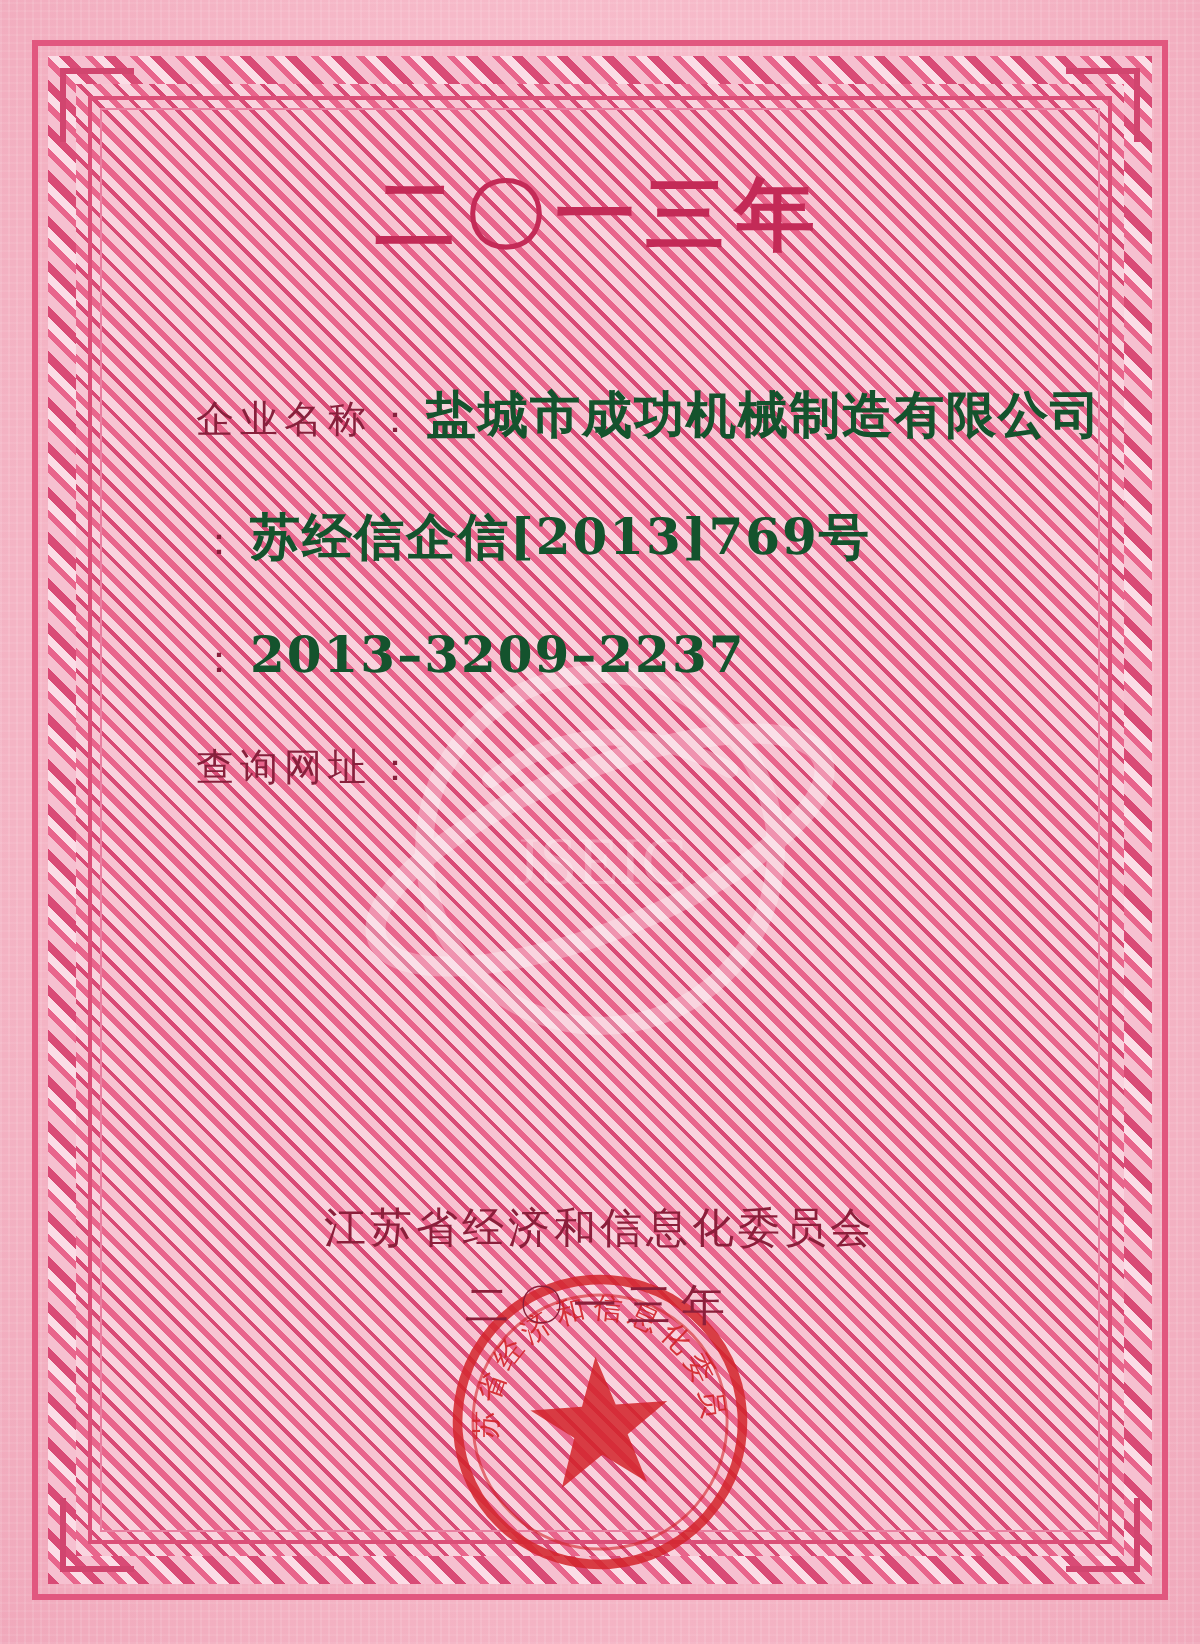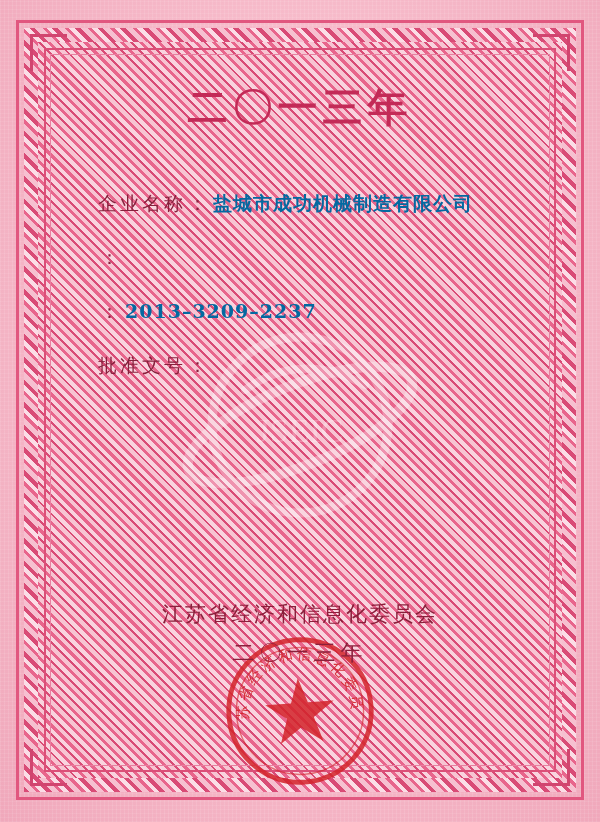--- a/index.html
+++ b/index.html
@@ -154,23 +154,23 @@
     color: #87203c;
     font-family: "DejaVu Serif", "Liberation Serif", serif;
     white-space: nowrap;
   }
   .field-colon {
     font-size: 19px;
     color: #87203c;
     margin: 0 6px 0 2px;
   }
   .field-value {
-    font-size: 19px;
+    font-size: 25px;
     font-weight: bold;
-    color: #0369a1;
+    color: #14532d;
     font-family: "DejaVu Serif", "Liberation Serif", serif;
     letter-spacing: 1px;
     white-space: nowrap;
   }
   .field-value.url {
     font-weight: normal;
     letter-spacing: 0.5px;
   }
 
   
@@ -236,29 +236,30 @@
     <div class="fields">
 
       <div class="field-row">
         <span class="field-label">企业名称</span>
         <span class="field-colon">：</span>
         <span class="field-value">盐城市成功机械制造有限公司</span>
       </div>
 
       <div class="field-row">
         <span class="field-colon">：</span>
+        <span class="field-value">苏经信企信[2013]769号</span>
       </div>
 
       <div class="field-row">
         <span class="field-colon">：</span>
         <span class="field-value">2013–3209–2237</span>
       </div>
 
       <div class="field-row">
-        <span class="field-label">批准文号</span>
+        <span class="field-label">查询网址</span>
         <span class="field-colon">：</span>
       </div>
 
     </div>
 
     <svg class="seal" viewBox="0 0 160 160">
       <circle cx="80" cy="80" r="74" fill="none" stroke="#d2232a" stroke-width="5" opacity="0.85"></circle>
       <circle cx="80" cy="80" r="66" fill="none" stroke="#d2232a" stroke-width="1.5" opacity="0.6"></circle>
       <polygon points="80,46 88.8,71.5 115.6,71.5 93.9,87.3 102.2,112.8 80,97.1 57.8,112.8 66.1,87.3 44.4,71.5 71.2,71.5" fill="#d2232a" opacity="0.85"></polygon>
       <path id="sealArcTop" d="M 80 80 m -54,0 a 54,54 0 1,1 108,0" fill="none"></path>

